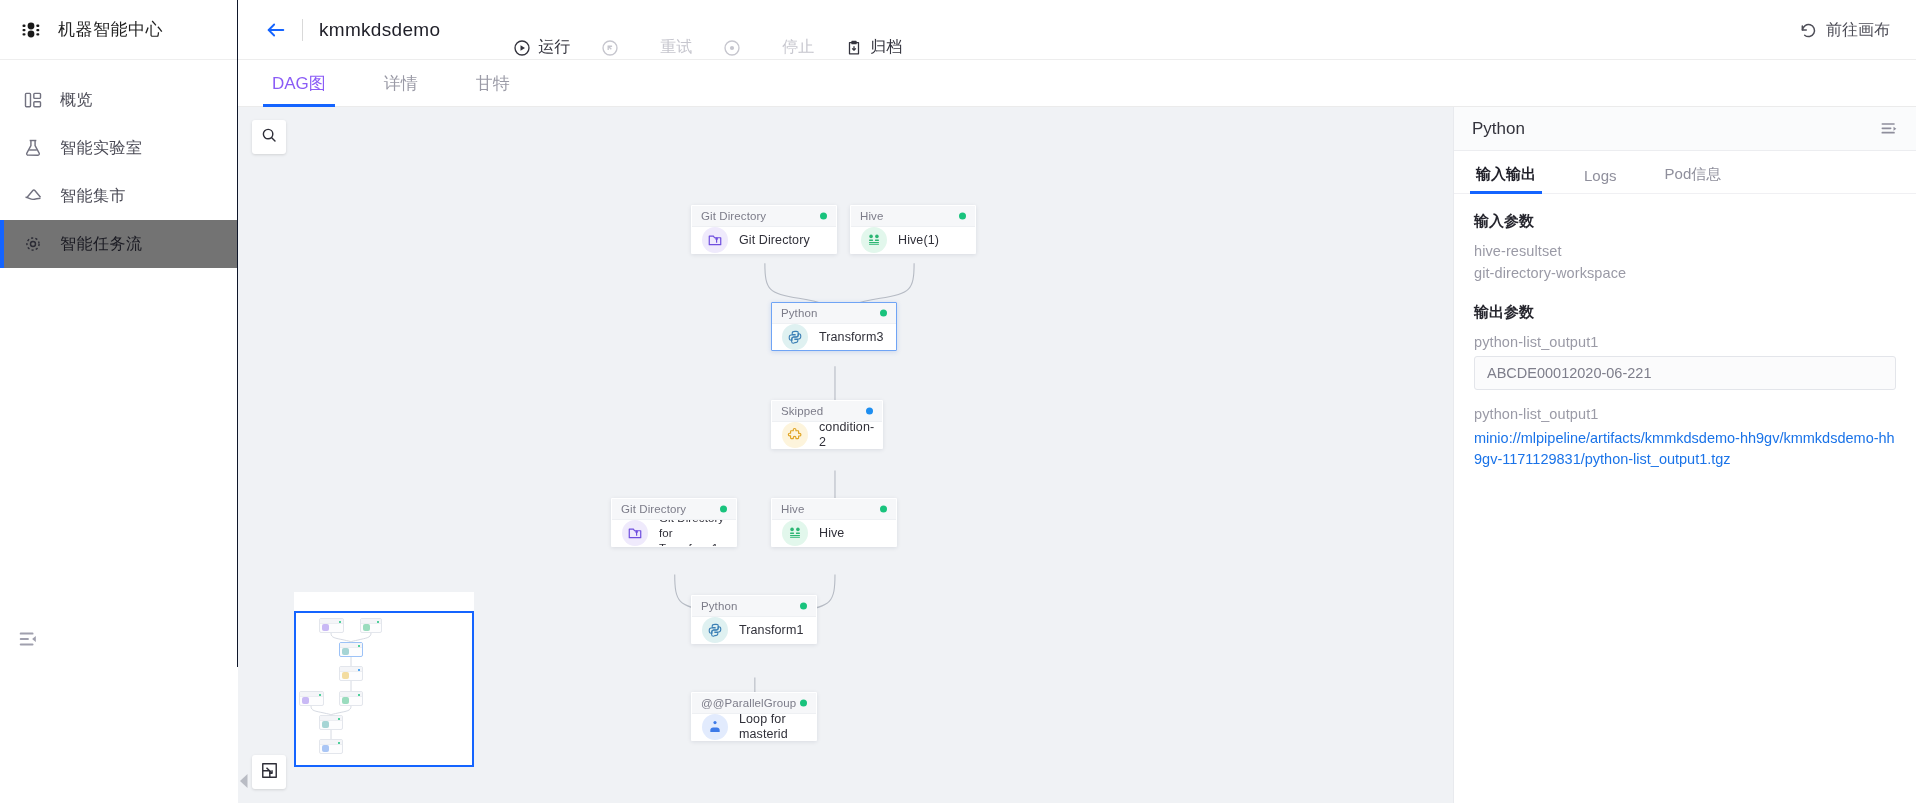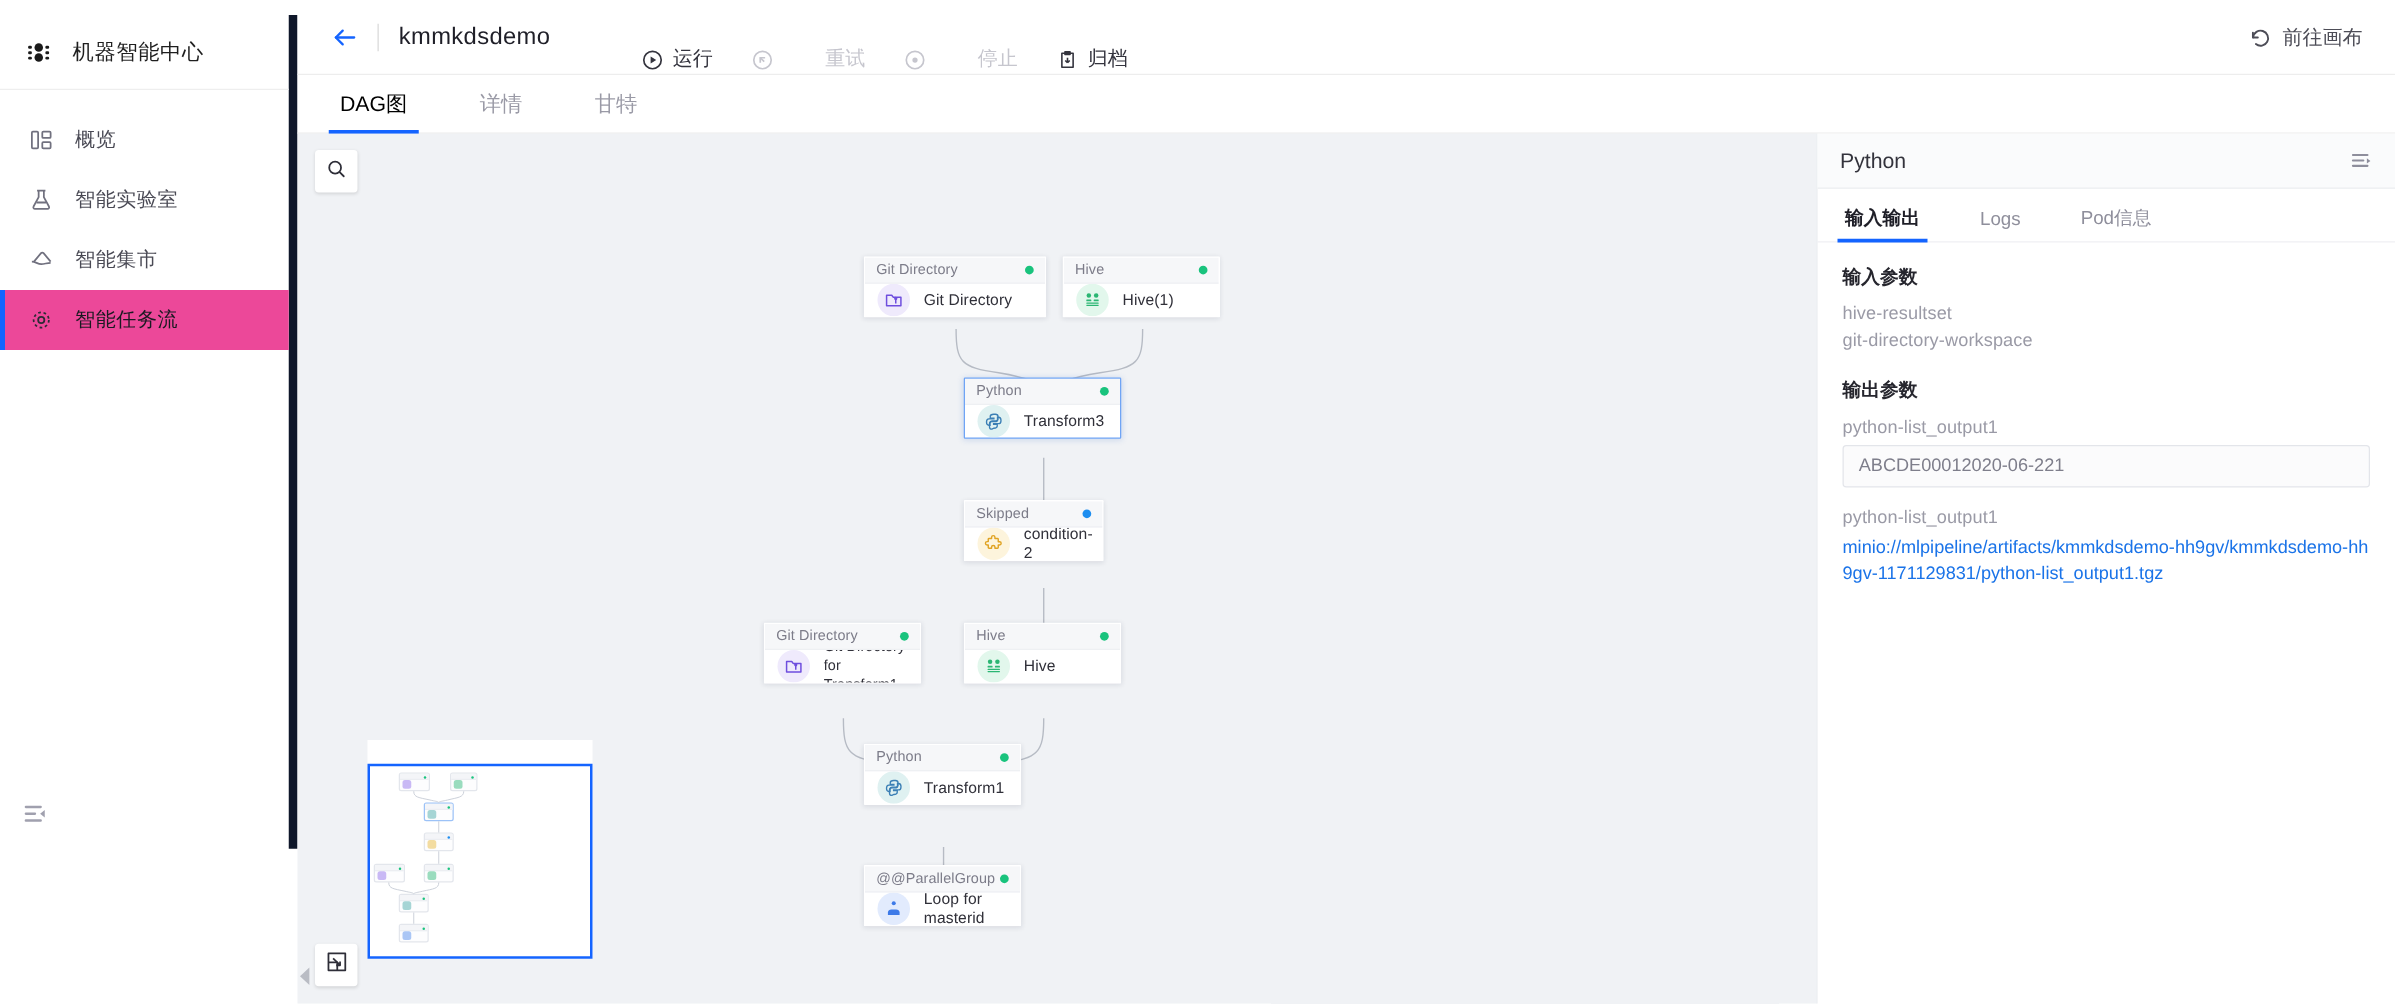--- a/index.html
+++ b/index.html
@@ -10,24 +10,23 @@
     background: #fff;
     font-family: "Liberation Sans", "DejaVu Sans", sans-serif;
     -webkit-font-smoothing: antialiased;
   }
   .app { position: relative; width: 1916px; height: 803px; display: flex; }
 
   
   .sidebar {
     width: 238px; height: 667px;
     background: #fff;
-    border-right: 7px solid #0f172a;
+    border-right: 1px solid #0f172a;
     position: relative;
     flex: 0 0 238px;
-    margin-top: 12px;
   }
   .brand {
     height: 60px;
     display: flex; align-items: center;
     padding-left: 18px;
     border-bottom: 1px solid #eeeeee;
   }
   .brand-icon { width: 28px; height: 28px; display: flex; align-items: center; justify-content: center; color: #1a1a1a; }
   .brand-text { font-size: 17px; color: #1f1f1f; margin-left: 12px; letter-spacing: .5px; }
 
@@ -36,21 +35,21 @@
     height: 48px;
     display: flex; align-items: center;
     padding-left: 20px;
     position: relative;
     cursor: pointer;
     color: #4a4a55;
     font-size: 16px;
   }
   .nav-item .nav-icon { width: 26px; height: 24px; display: flex; align-items: center; justify-content: center; color: #71717f; }
   .nav-item .nav-label { margin-left: 14px; letter-spacing: .5px; }
-  .nav-item.active { background: #ec4899; color: #1a1a22; }
+  .nav-item.active { background: #737373; color: #1a1a22; }
   .nav-item.active .nav-icon { color: #2b2b35; }
   .nav-item.active::before {
     content: ""; position: absolute; left: 0; top: 0;
     width: 4px; height: 48px; background: #1464ff;
   }
   .sidebar-collapse {
     position: absolute; left: 14px; bottom: 14px;
     width: 28px; height: 28px;
     display: flex; align-items: center; justify-content: center;
     color: #a0a0ae; cursor: pointer;
@@ -94,21 +93,21 @@
     padding-left: 28px;
   }
   .tab {
     position: relative;
     padding: 0 6px 11px 6px;
     margin-right: 46px;
     font-size: 17px;
     color: #9a9aa6;
     cursor: pointer;
   }
-  .tab.active { color: #000000; }
+  .tab.active { color: #8b5cf6; }
   .tab.active::after {
     content:""; position:absolute; left:-3px; right:-3px; bottom:-1px;
     height: 3px; background: #1464ff;
   }
 
   
   .workspace { flex: 1; display: flex; min-height: 0; position: relative; }
 
   .canvas {
     flex: 1; position: relative;

